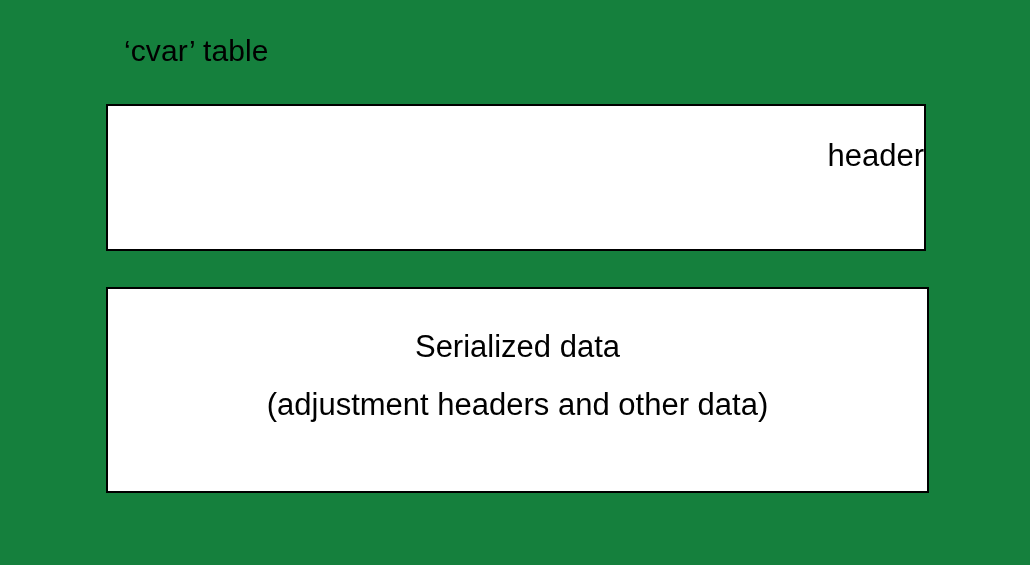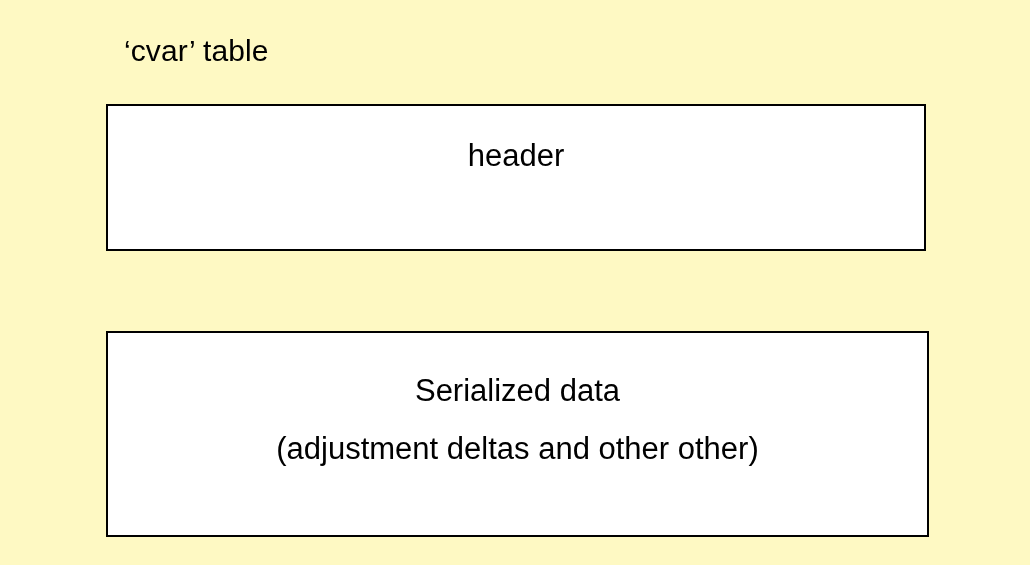--- a/index.html
+++ b/index.html
@@ -14,21 +14,21 @@
     color: #000000;
     overflow: hidden;
     position: relative;
   }
   #slide {
     position: absolute;
     left: 0;
     top: 0;
     width: 1030px;
     height: 565px;
-    background: #fef9c3;
+    background: #15803d;
   }
   .diagram-title {
     position: absolute;
     left: 124px;
     top: 32px;
     font-size: 30px;
     line-height: 38px;
     letter-spacing: 0.1px;
     white-space: nowrap;
     color: #000000;
@@ -38,27 +38,27 @@
     background: #ffffff;
     border: 2px solid #000000;
     box-sizing: border-box;
     text-align: center;
   }
   #header-block {
     left: 106px;
     top: 104px;
     width: 820px;
     height: 147px;
+    text-align: right;
   }
   #data-block {
     left: 106px;
     top: 287px;
     width: 823px;
     height: 206px;
-    margin-top: 44px;
   }
   .block-text {
     position: absolute;
     left: 0;
     right: 0;
   }
   #header-block .block-text {
     top: 21px;
   }
   #data-block .block-text {
@@ -87,17 +87,17 @@
 
   <div class="block" id="header-block">
     <div class="block-text">
       <span class="line line-1">header</span>
     </div>
   </div>
 
   <div class="block" id="data-block">
     <div class="block-text">
       <span class="line line-1">Serialized data</span>
-      <span class="line line-2">(adjustment deltas and other other)</span>
+      <span class="line line-2">(adjustment headers and other data)</span>
     </div>
   </div>
 
 </div>
 
 </body></html>

